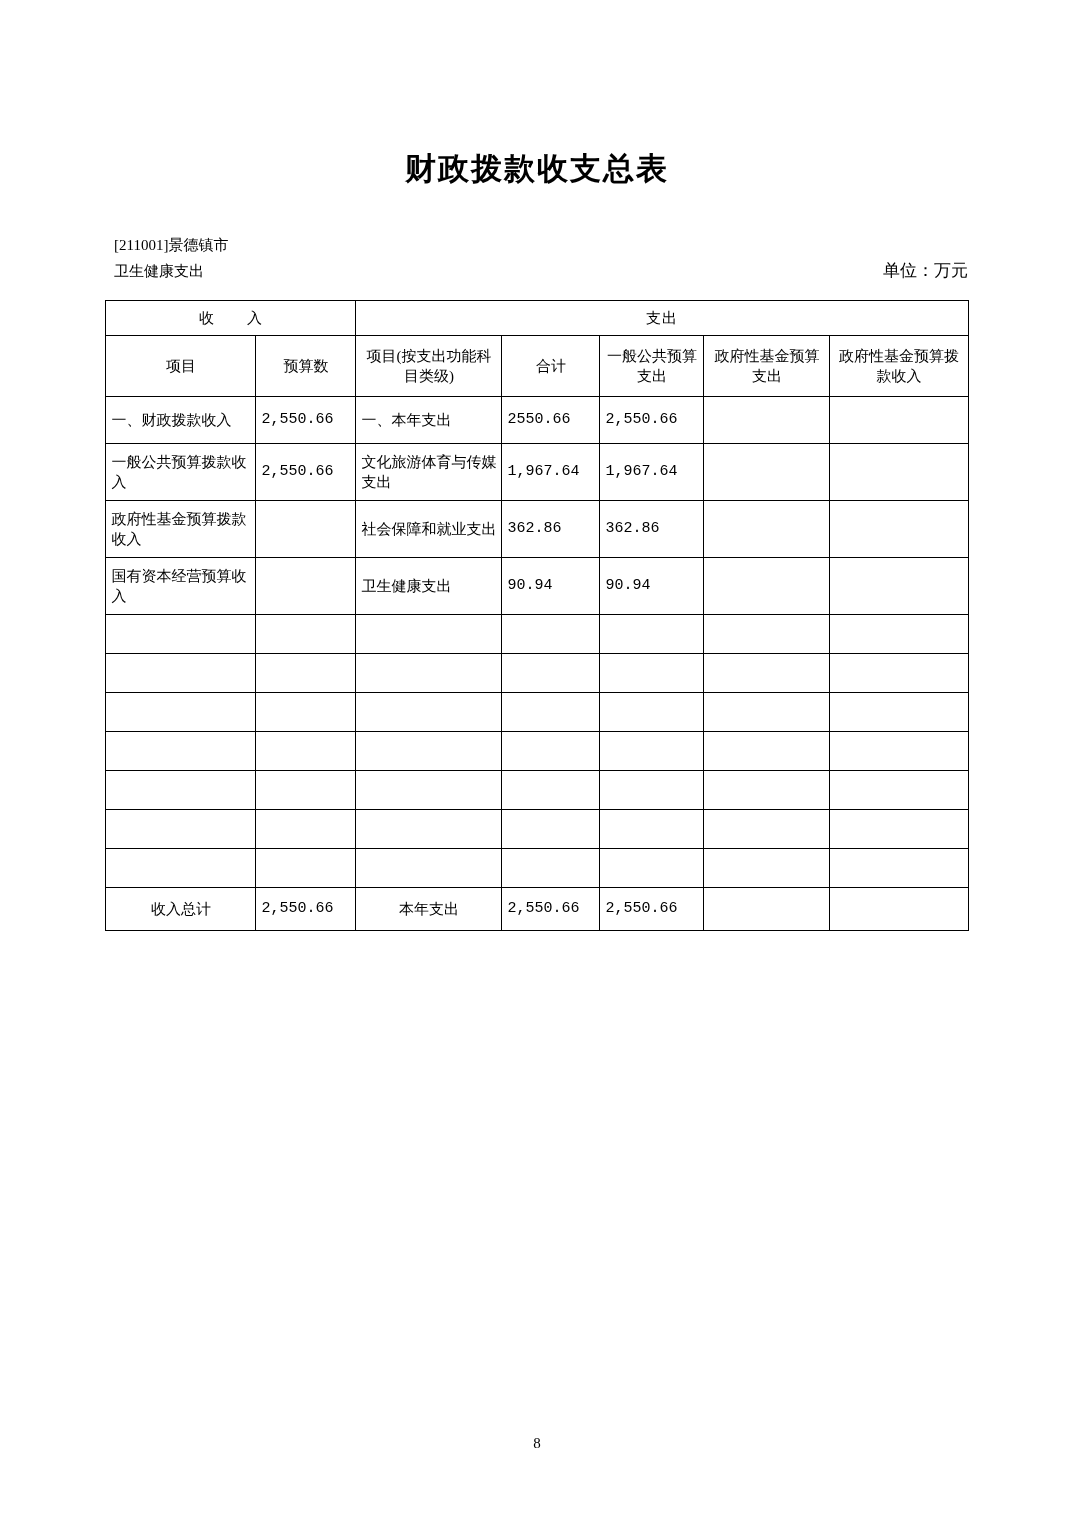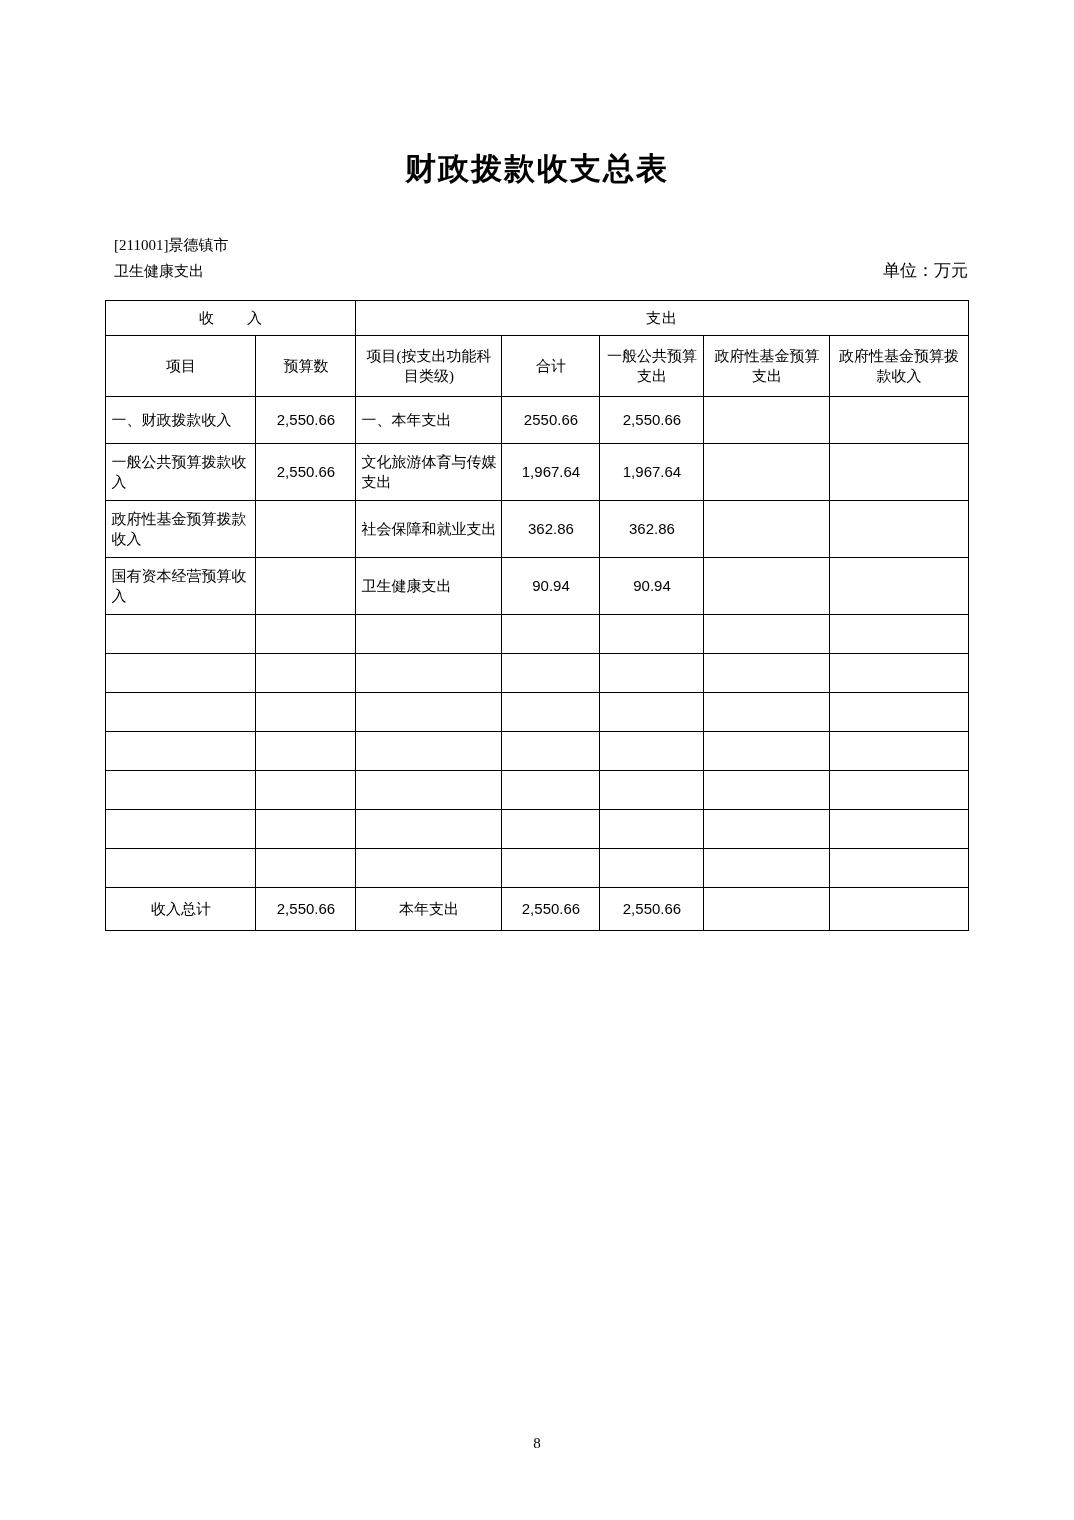--- a/index.html
+++ b/index.html
@@ -75,23 +75,23 @@
     height: 52px;
   }
   .row-cell {
     height: 38px;
   }
   .row-cell.tall {
     height: 48px;
   }
   .indent1 { padding-left: 10px; }
   .num {
-    text-align: center;
+    text-align: left;
     padding-right: 16px;
-    font-family: Liberation Sans, sans-serif;
+    font-family: Liberation Mono, monospace;
   }
   .blank-row td {
     height: 30px;
   }
   .total-row td {
     height: 34px;
   }
   .pagenum {
     position: absolute;
     bottom: 84px;

